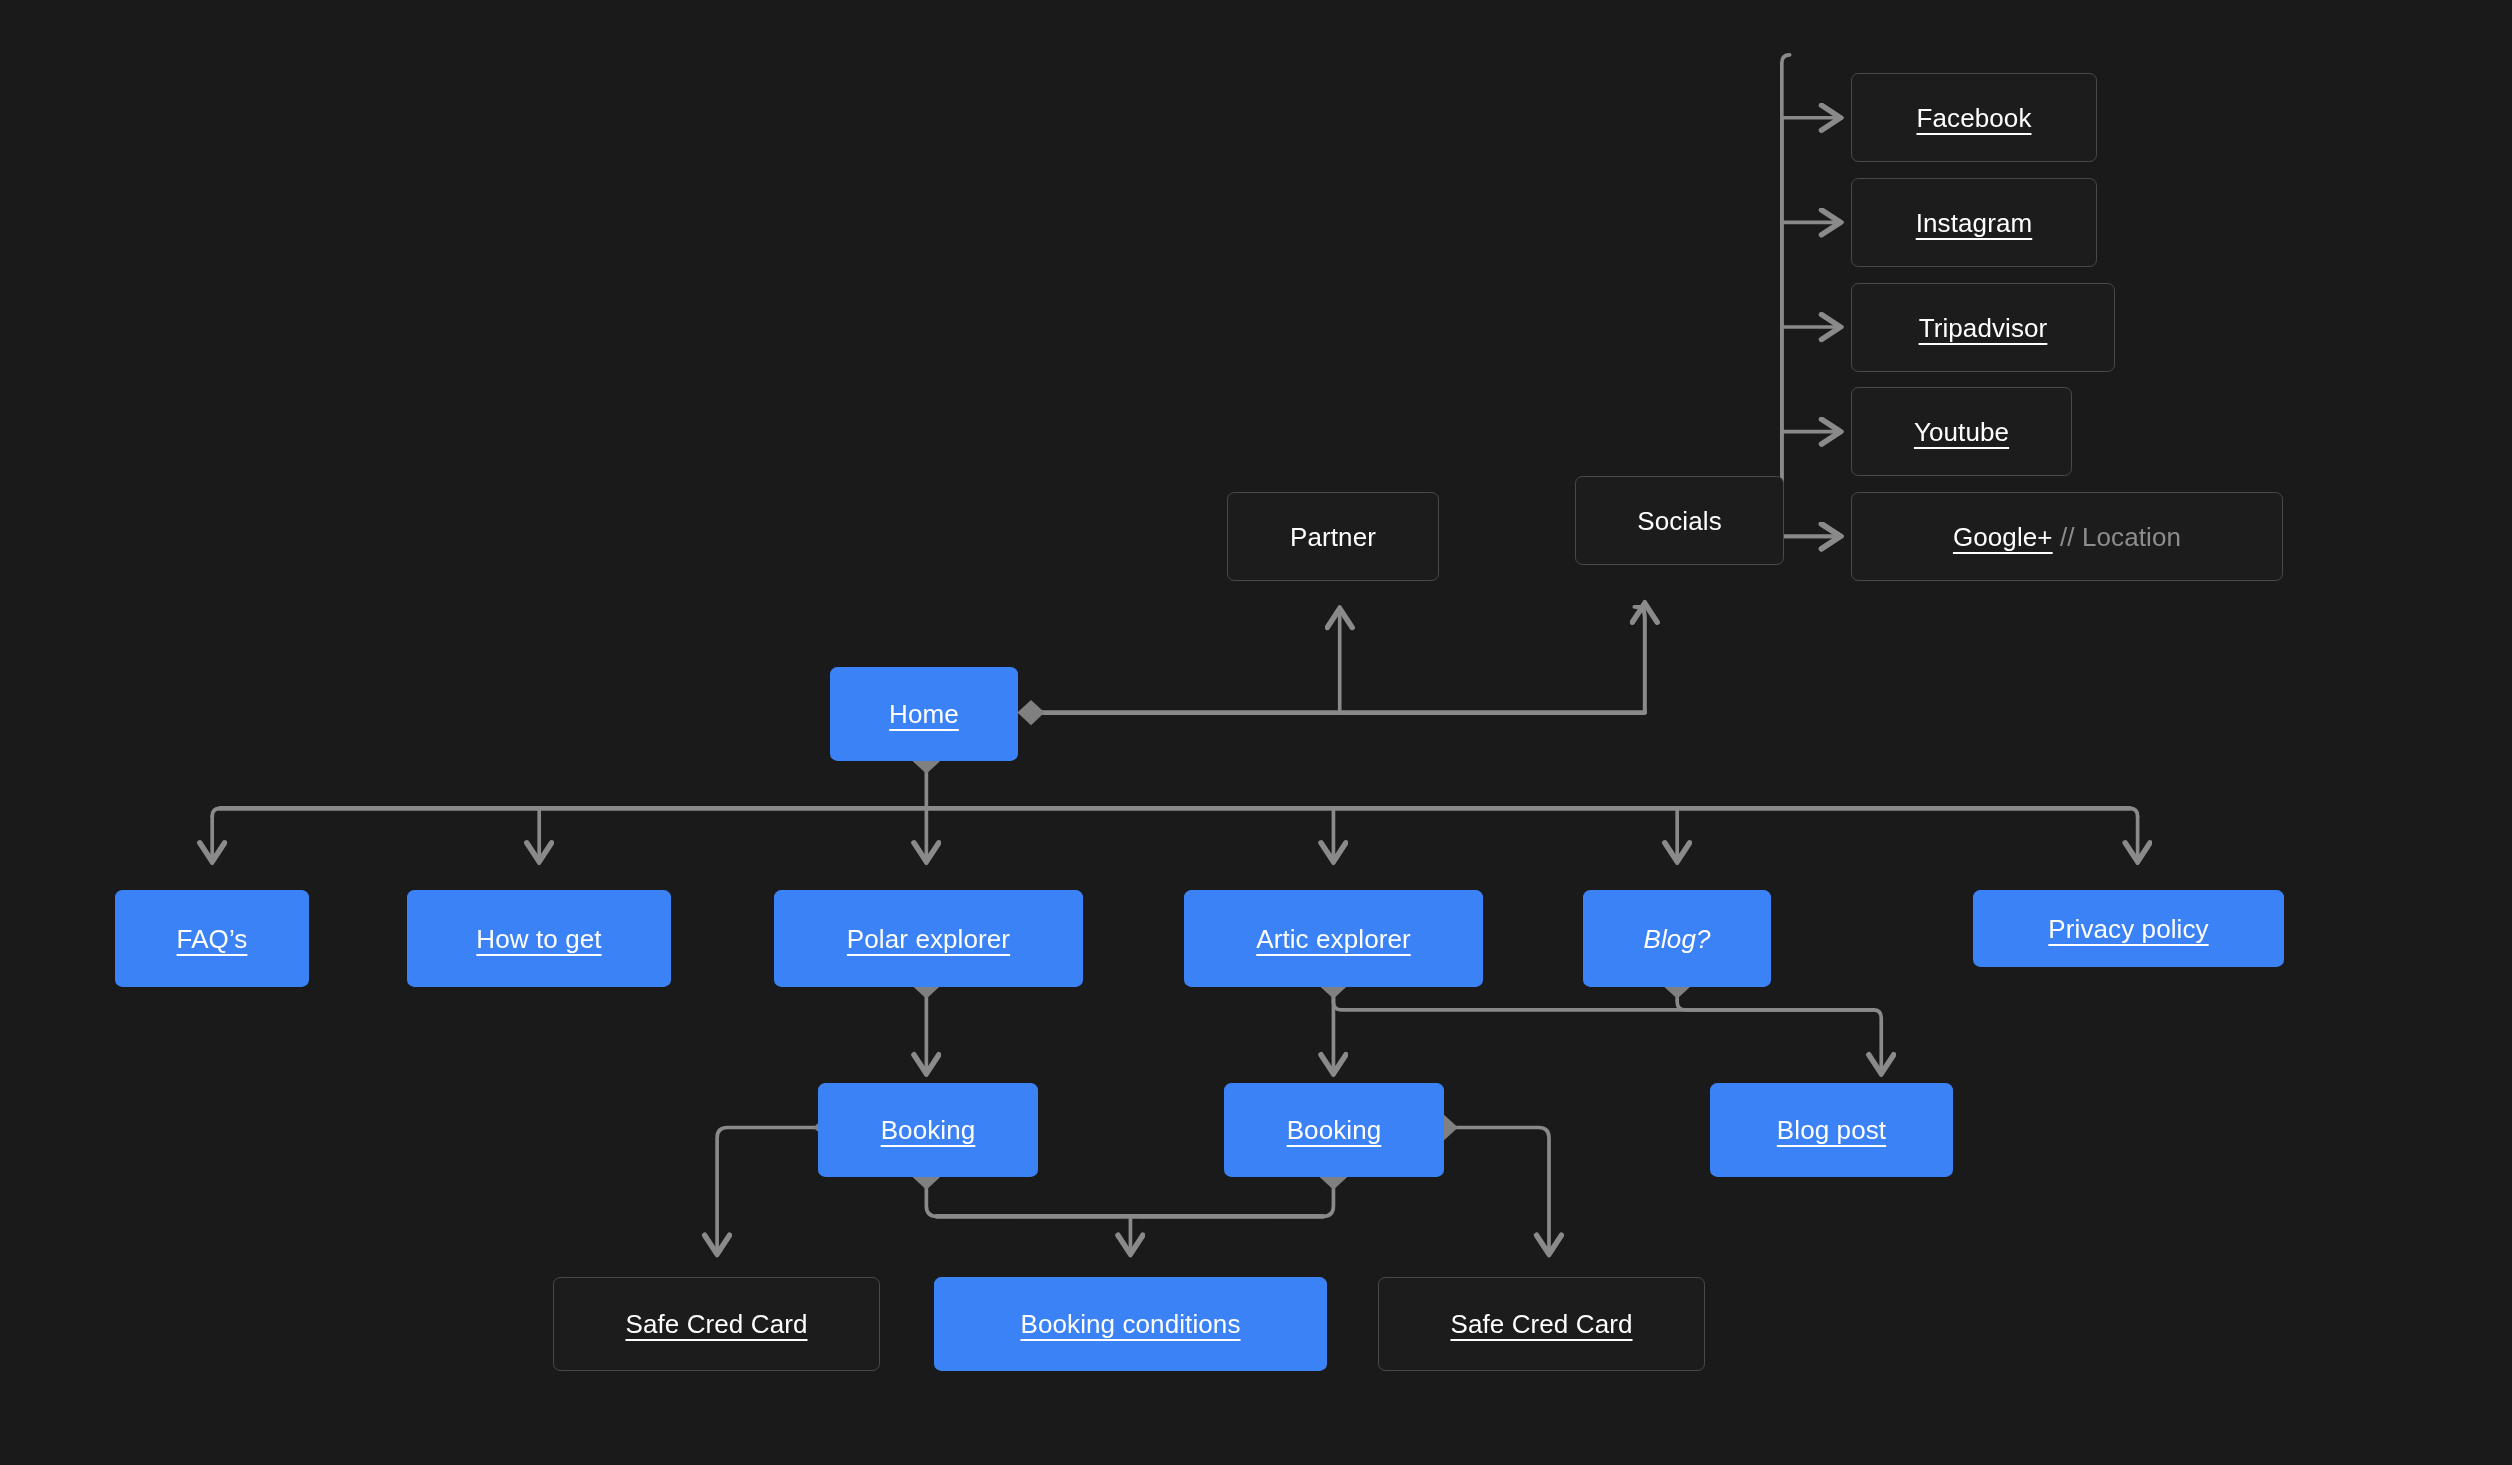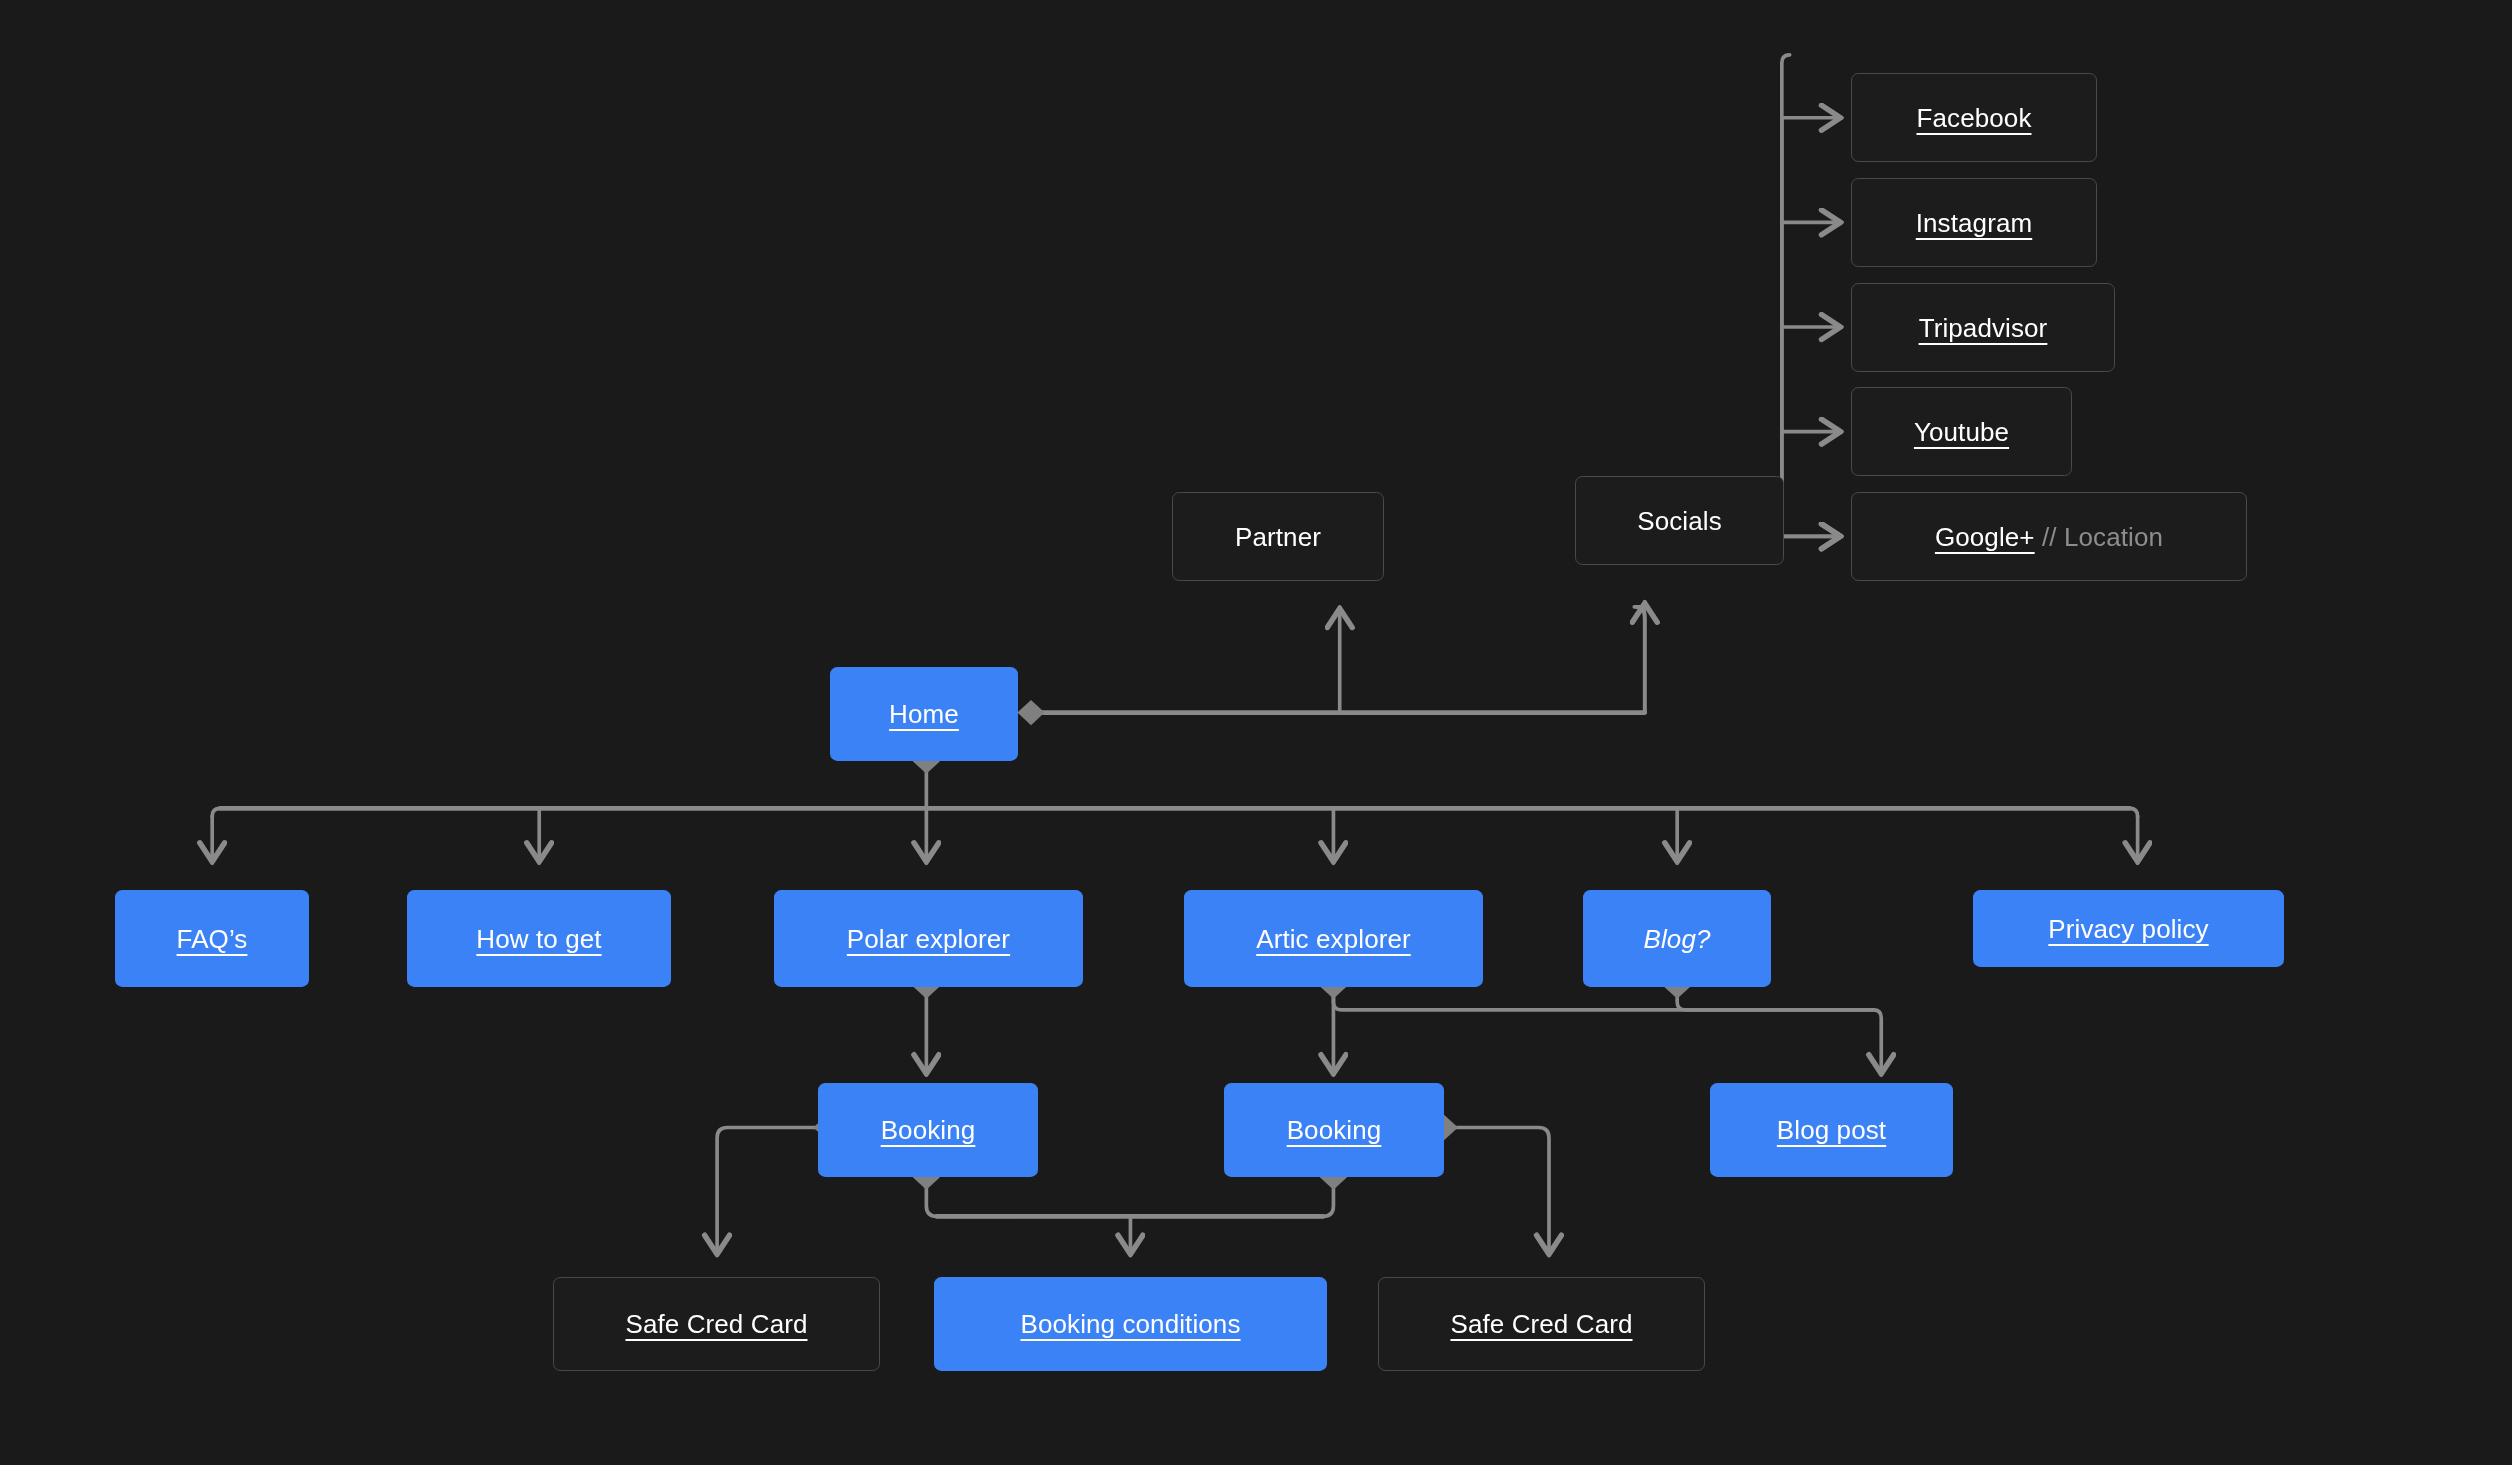--- a/index.html
+++ b/index.html
@@ -142,25 +142,25 @@
   </div>
 
   <div class="node outlined link" style="left:1851px; top:283px; width:264px; height:89px;">
     <span class="label">Tripadvisor</span>
   </div>
 
   <div class="node outlined link" style="left:1851px; top:387px; width:221px; height:89px;">
     <span class="label">Youtube</span>
   </div>
 
-  <div class="node outlined" style="left:1851px; top:492px; width:396px; height:89px;">
+  <div class="node outlined" style="left:1851px; top:492px; width:432px; height:89px;">
     <span><span class="u">Google+</span><span class="sub"> // Location</span></span>
   </div>
 
-  <div class="node outlined" style="left:1172px; top:492px; width:212px; height:89px;">
+  <div class="node outlined" style="left:1227px; top:492px; width:212px; height:89px;">
     <span class="label">Partner</span>
   </div>
 
   <div class="node outlined" style="left:1539px; top:476px; width:209px; height:89px;margin-left:36px;">
     <span class="label">Socials</span>
   </div>
 
   <div class="node flat link" style="left:830px; top:667px; width:188px; height:94px;">
     <span class="label">Home</span>
   </div>

